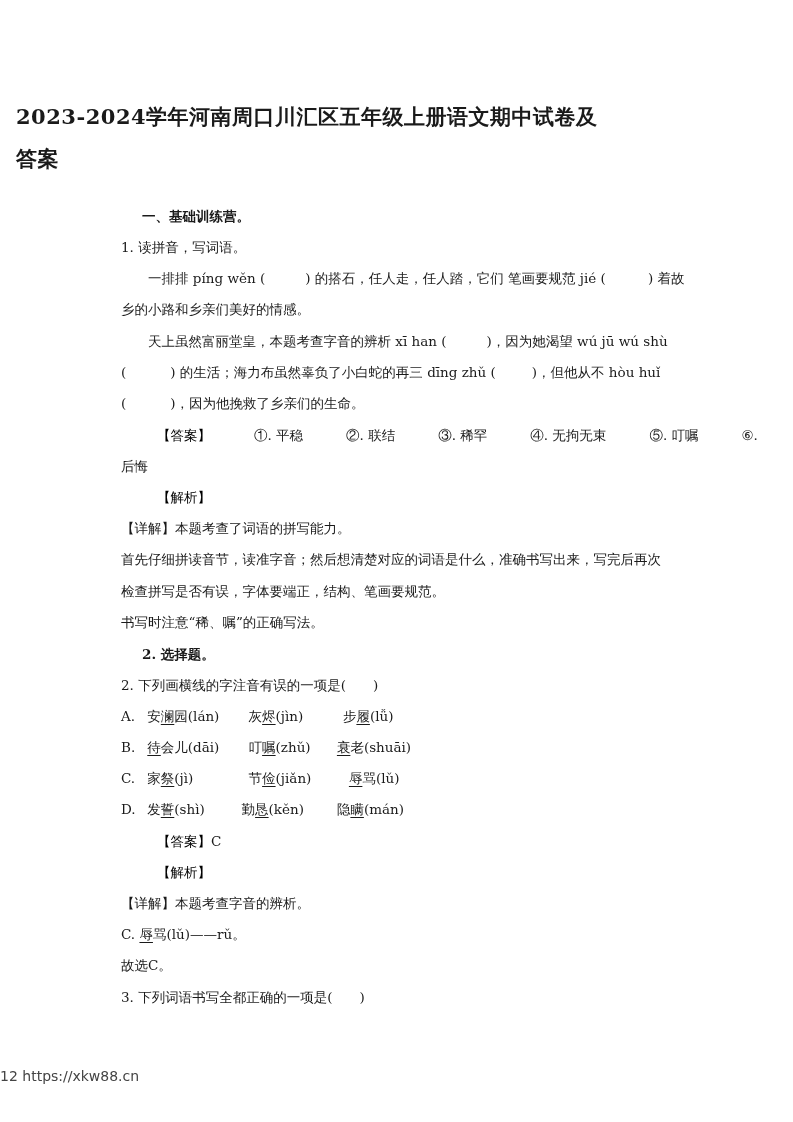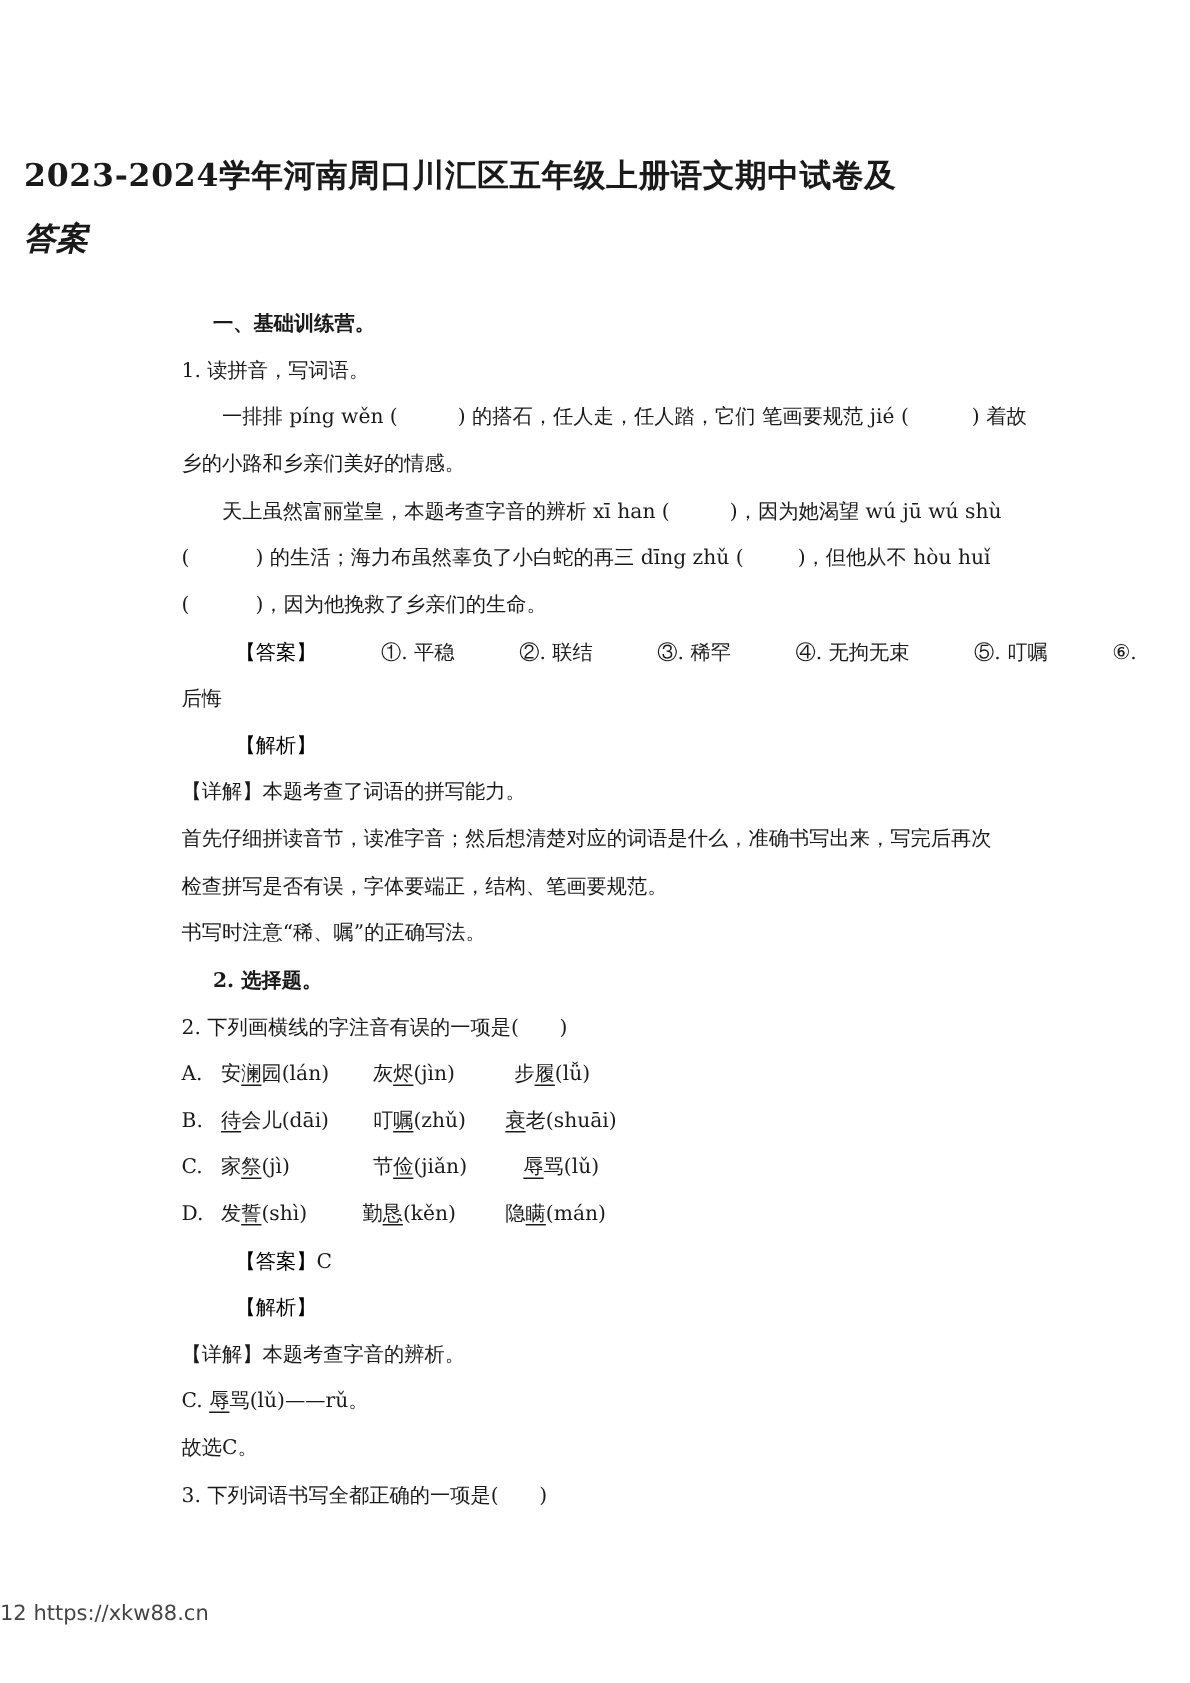--- a/index.html
+++ b/index.html
@@ -1,21 +1,21 @@
 <!DOCTYPE html>
 <html><head>
 <meta charset="utf-8">
 <style>
   html, body { margin: 0; padding: 0; background: #ffffff; }
   body { width: 793px; height: 1122px; position: relative; overflow: hidden;
          font-family: "DejaVu Serif", "Liberation Serif", serif; color: #1a1a1a; }
   .title { position: absolute; left: 0; width: 719px; text-align: left;
            font-weight: bold; font-size: 21px; letter-spacing: 0.5px; margin-left: 16px; }
   .t1 { top: 103px; }
-  .t2 { top: 145px; font-style: italic; }
+  .t2 { top: 145px; }
   .line { position: absolute; left: 121px; width: 554px; font-size: 13.5px;
           line-height: 20px; white-space: nowrap; }
   .bold { font-weight: bold; margin-left: 21px; }
   .indent { padding-left: 27px; }
   .tag { color: #000000; margin-left: 36px; }
   .gap { display: inline-block; }
   .u { text-decoration: underline; text-underline-offset: 3px; }
   .opt-item { display: inline-block; }
   .ans-item { display: inline-block; margin-left: 43px; }
   .footer { position: absolute; top: 1068px; left: 0; width: 793px; text-align: left;

